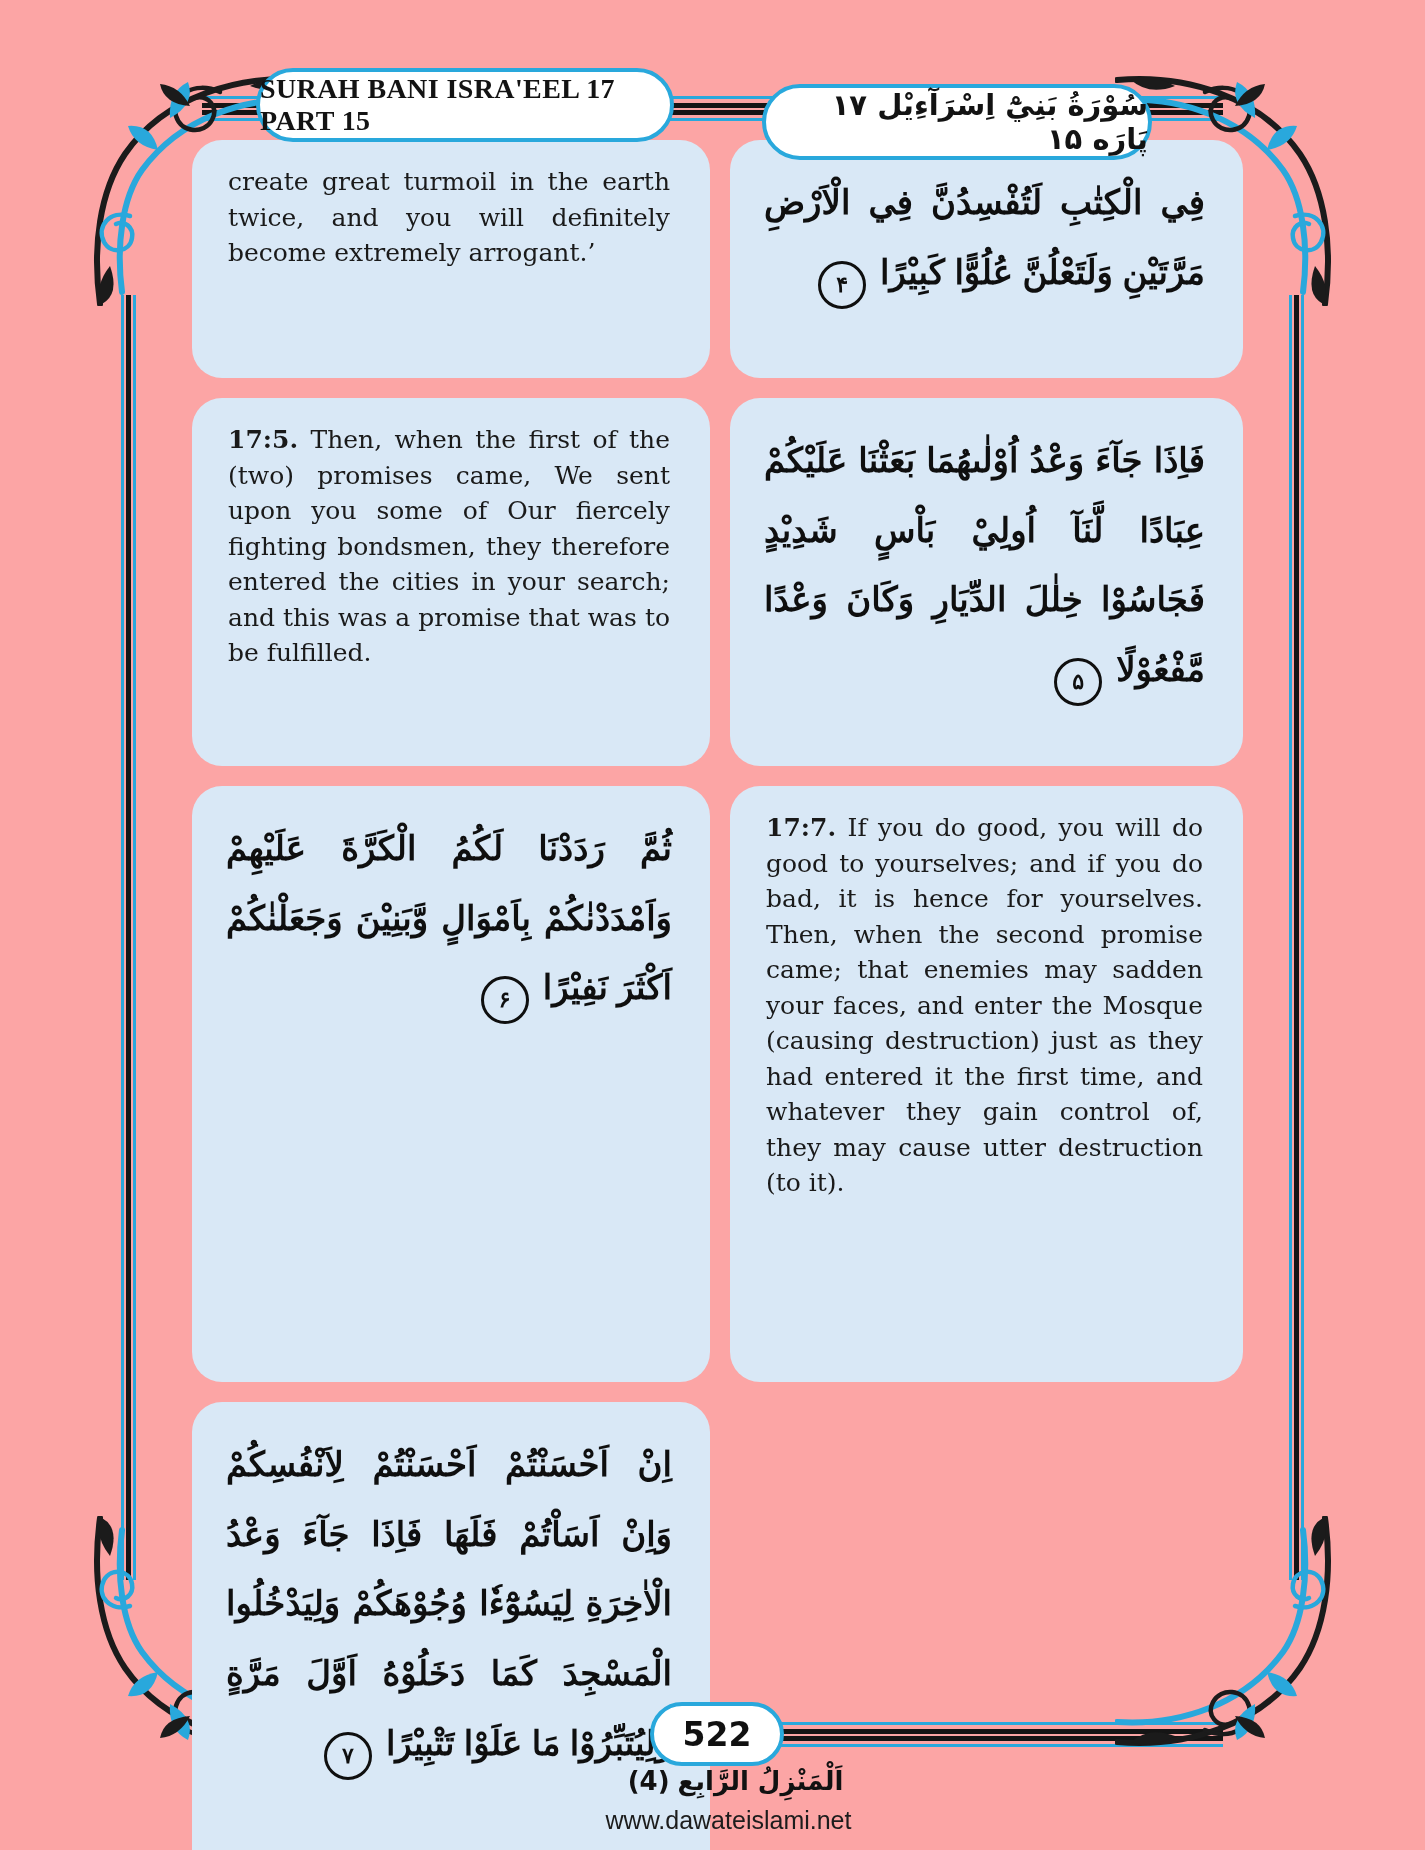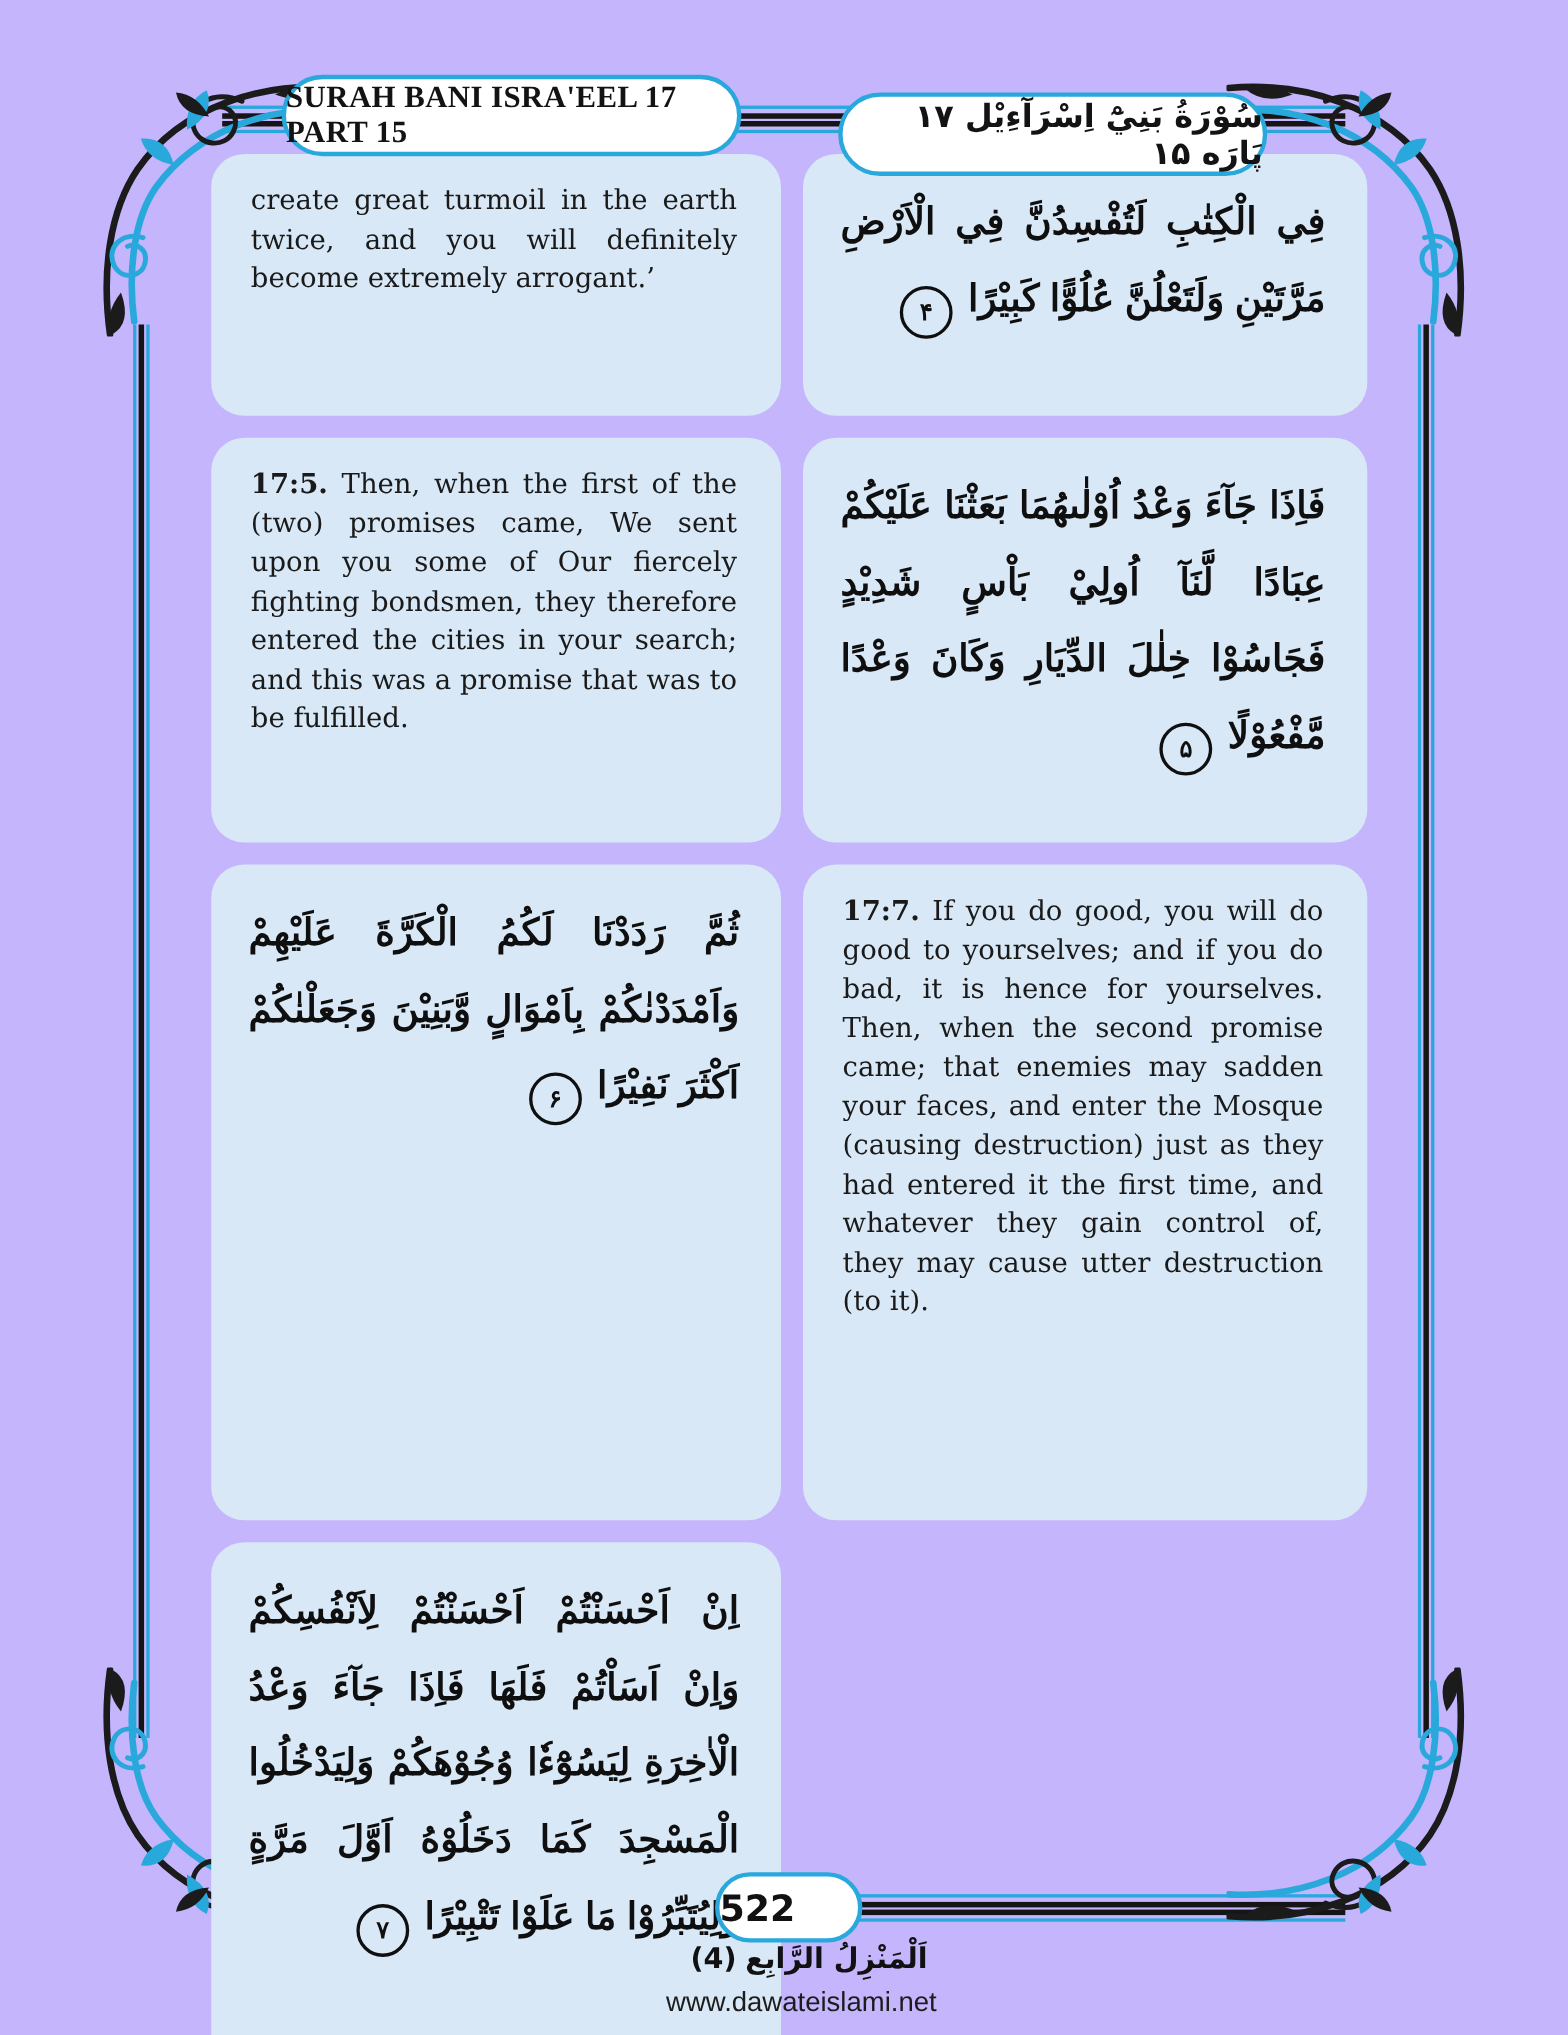--- a/index.html
+++ b/index.html
@@ -1,21 +1,21 @@
 <!DOCTYPE html>
 <html style="--accent: #29A8DC; --panel: #D9E8F6; --ink: #1A1A1A;"><head>
 <meta charset="utf-8">
 <style>
   :root{
     --accent:#29A8DC;
     --panel:#D9E8F6;
     --ink:#1A1A1A;
   }
   html,body{margin:0;padding:0;background:#ffffff;}
-  .page{position:relative;width:1425px;height:1850px;background:#c4b5fd;overflow:hidden;}
+  .page{position:relative;width:1425px;height:1850px;background:#fca5a5;overflow:hidden;}
 
   
   .vline{position:absolute;top:295px;height:1285px;}
   .vl-blue{width:3px;background:var(--accent);}
   .vl-black{width:5px;background:#151515;}
   .rule{position:absolute;left:202px;right:202px;height:26px;z-index:1;}
   .rule i{position:absolute;left:0;right:0;display:block;}
   .rule .l1{top:0;height:3px;background:var(--accent);}
   .rule .l2{top:7px;height:5px;background:#151515;}
   .rule .l3{top:14px;height:5px;background:#151515;}
@@ -48,21 +48,21 @@
       font-family:Liberation Sans, sans-serif;font-weight:700;font-size:34px;line-height:2.05;}
   .ar p{margin:0;}
   .ayah-mark{display:inline-flex;align-items:center;justify-content:center;
              width:42px;height:42px;border:3px solid #0f0f0f;border-radius:50%;
              font-size:22px;line-height:1;margin:0 14px 0 4px;vertical-align:-8px;font-weight:700;}
   .r1{min-height:238px;} .r2{min-height:368px;} .r3{min-height:332px;} .r4{min-height:596px;}
 
   
   .page-oval{position:absolute;left:650px;top:1702px;width:126px;height:56px;background:#fff;
              border:4px solid var(--accent);border-radius:32px;display:flex;align-items:center;
-             justify-content:flex-start;z-index:3;font-family:"DejaVu Sans",sans-serif;
+             justify-content:center;z-index:3;font-family:"DejaVu Sans",sans-serif;
              font-weight:bold;font-size:33px;color:#111;}
   .manzil{position:absolute;top:1766px;left:0;width:100%;text-align:center;direction:rtl;z-index:3;
           font-family:"DejaVu Sans",sans-serif;font-weight:700;font-size:26px;color:#111;padding-left:23px;}
   .manzil-num{margin-inline-start:8px;}
   .manzil-num::before{content:"(";} .manzil-num::after{content:")";}
   .website{position:absolute;top:1806px;left:16px;width:100%;text-align:center;z-index:3;
            font-family:"Liberation Sans",sans-serif;font-size:25px;color:#1c1c1c;}
 </style>
 </head>
 <body>

